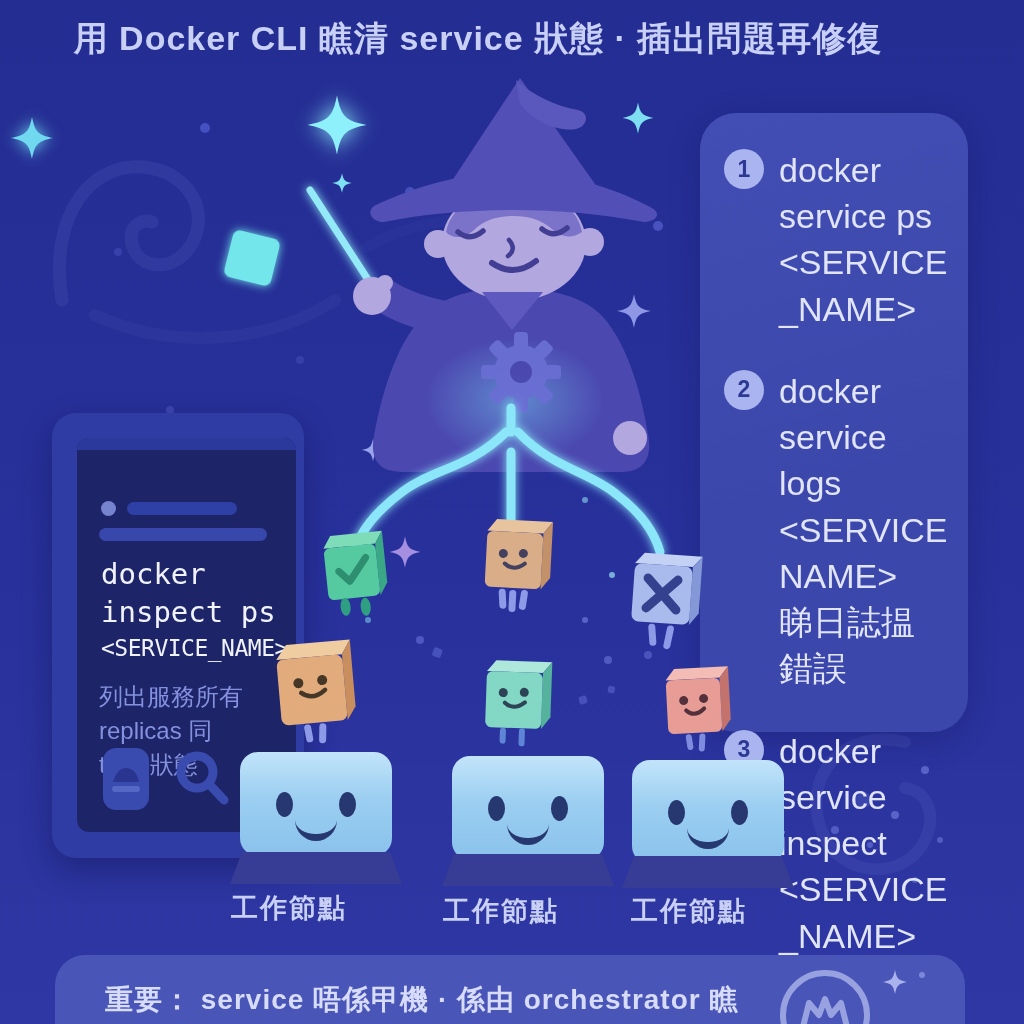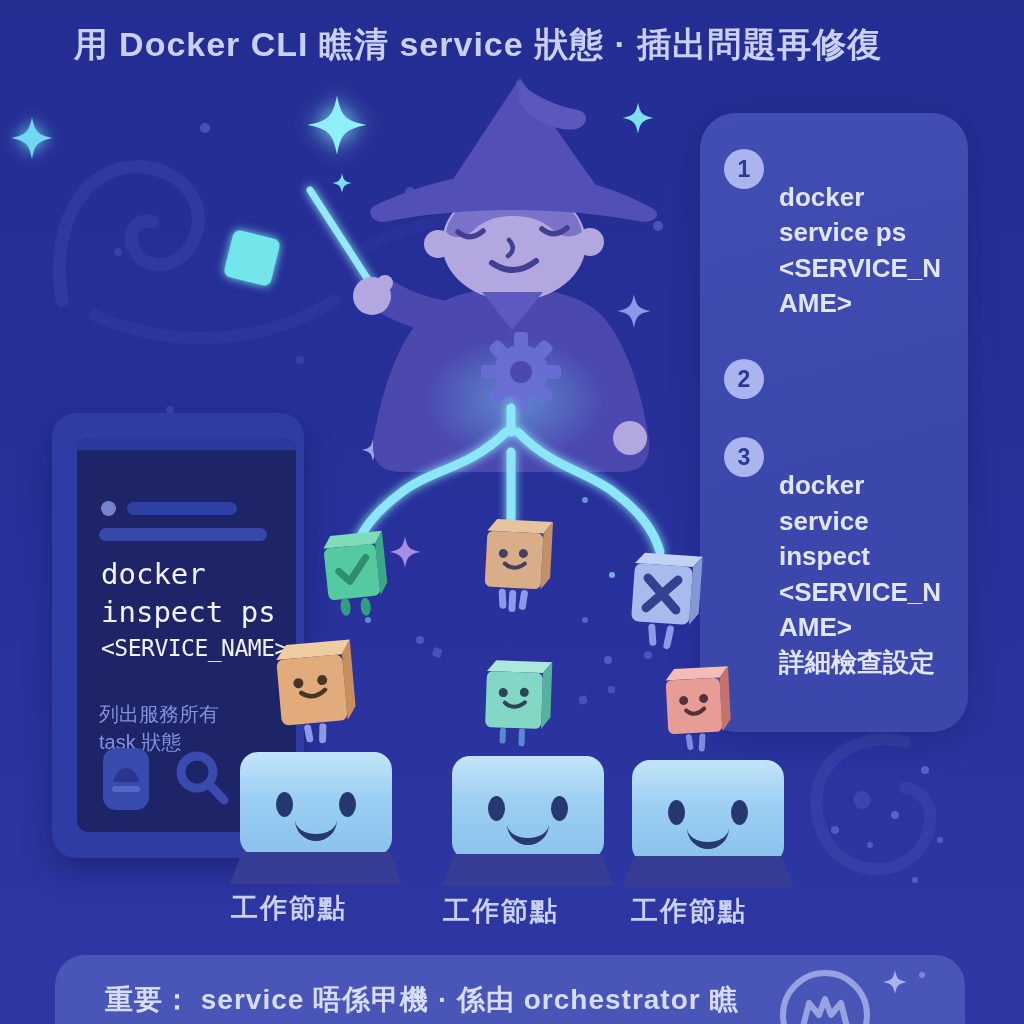--- a/index.html
+++ b/index.html
@@ -5,56 +5,56 @@
   html,body{margin:0;padding:0;background:#1a2070;}
   #canvas{
     position:relative;width:1024px;height:1024px;overflow:hidden;
     font-family:"Liberation Sans",sans-serif;
     background:linear-gradient(180deg,var(--bg-top,#242d92) 0%,var(--bg-mid,#28319b) 55%,var(--bg-bottom,#2e37a3) 100%);
   }
   .layer{position:absolute;left:0;top:0;width:1024px;height:1024px;pointer-events:none;}
   
   #title{
     position:absolute;top:16px;left:0;width:956px;text-align:center;z-index:2;
-    font-size:34px;font-weight:700;color:var(--text-light,#c9d0f6);letter-spacing:1px;margin-top:6px;
+    font-size:34px;font-weight:700;color:var(--text-light,#c9d0f6);letter-spacing:1px;
   }
   
   #steps{
     position:absolute;left:700px;top:113px;width:268px;height:619px;z-index:2;
     background:linear-gradient(165deg,#434eb4 0%,var(--panel-blue,#3c47ab) 60%);
     border-radius:36px;box-sizing:border-box;padding:34px 20px 20px 24px;
     display:flex;flex-direction:column;gap:36px;
     box-shadow:0 8px 30px rgba(10,14,70,.25);
   }
   .step{display:flex;gap:15px;}
   .badge{
     flex:0 0 auto;width:40px;height:40px;border-radius:50%;margin-top:2px;
     background:var(--badge-bg,#aab5f0);color:var(--badge-text,#2c3993);
     font-size:23px;font-weight:700;display:flex;align-items:center;justify-content:center;
   }
-  .step-text{width:196px;font-size:26px;line-height:1.36;color:var(--text-panel,#e0e5fc);font-weight:700;overflow-wrap:anywhere;margin-top:33px;}
+  .step-text{width:196px;font-size:34px;line-height:1.36;color:var(--text-panel,#e0e5fc);font-weight:400;overflow-wrap:anywhere;}
   .step-text .note{display:block;}
   
   #terminal{
     position:absolute;left:52px;top:413px;width:252px;height:445px;z-index:2;
     background:var(--terminal-frame,#2f3ca3);border-radius:24px;
     box-shadow:0 12px 30px rgba(8,12,60,.35);
   }
   #terminal .screen{
     position:absolute;left:25px;top:25px;right:8px;bottom:26px;
     background:var(--terminal-screen,#1d2468);border-radius:12px;overflow:hidden;
   }
   #terminal .screen .topstrip{position:absolute;left:0;top:0;right:0;height:12px;background:#2b389c;}
   .chrome-dot{position:absolute;left:24px;top:63px;width:15px;height:15px;border-radius:50%;background:#8694e2;opacity:.85;}
   .chrome-line1{position:absolute;left:50px;top:64px;width:110px;height:13px;border-radius:7px;background:#2e3fa6;}
   .chrome-line2{position:absolute;left:22px;top:90px;width:168px;height:13px;border-radius:7px;background:#3847ab;}
   .code{position:absolute;left:24px;top:118px;font-family:"DejaVu Sans Mono",monospace;color:#f0f3fd;}
   .code .c1,.code .c2{font-size:29px;line-height:1.3;}
   .code .c3{font-size:23px;line-height:1.5;letter-spacing:-.5px;}
-  .tnote{position:absolute;left:22px;top:242px;font-size:20px;line-height:1.42;color:var(--text-muted,#8391de);font-weight:500;margin-top:20px;}
+  .tnote{position:absolute;left:22px;top:242px;font-size:24px;line-height:1.42;color:var(--text-muted,#8391de);font-weight:500;}
   .ticons{position:absolute;left:20px;bottom:14px;}
   
   .node{
     position:absolute;width:152px;height:104px;border-radius:18px;z-index:2;
     background:linear-gradient(180deg,#c2e4fa 0%,var(--node-blue,#9bcef1) 45%,#8ac2ec 100%);
   }
   .node .eye{position:absolute;top:40px;width:17px;height:25px;border-radius:50%;background:var(--face-dark,#27376f);}
   .node .eye.l{left:36px;} .node .eye.r{right:36px;}
   .node .smile{position:absolute;left:50%;top:60px;transform:translateX(-50%);width:42px;height:22px;
     border-bottom:7px solid var(--face-dark,#27376f);border-radius:0 0 22px 22px;}
@@ -129,20 +129,21 @@
       <div class="chrome-dot"></div>
       <div class="chrome-line1"></div>
       <div class="chrome-line2"></div>
       <div class="code">
         <div class="c1">docker</div>
         <div class="c2">inspect ps</div>
         <div class="c3">&lt;SERVICE_NAME&gt;</div>
       </div>
       <div class="tnote">
         <div>列出服務所有</div>
+        <div>replicas 同</div>
         <div>task 狀態</div>
       </div>
       <svg class="ticons" width="150" height="72" viewBox="0 0 150 72">
         <g>
           <rect x="6" y="2" width="46" height="62" rx="13" fill="#3a4bb0"></rect>
           <path d="M 16,36 q 4,-14 13,-14 q 10,0 13,14 z" fill="#2a3590"></path>
           <rect x="15" y="40" width="28" height="6" rx="3" fill="#5767c6"></rect>
         </g>
         <g fill="none" stroke="#3a4bb0" stroke-width="9" stroke-linecap="round">
           <circle cx="100" cy="26" r="16"></circle>
@@ -154,20 +155,24 @@
 
   <div id="steps">
     <div class="step">
       <div class="badge">1</div>
       <div class="step-text">
         <span>docker service ps &lt;SERVICE_NAME&gt;</span>
       </div>
     </div>
     <div class="step">
       <div class="badge">2</div>
+      <div class="step-text">
+        <span>docker service logs &lt;SERVICE NAME&gt;</span>
+        <span class="note">睇日誌揾錯誤</span>
+      </div>
     </div>
     <div class="step">
       <div class="badge">3</div>
       <div class="step-text">
         <span>docker service inspect &lt;SERVICE_NAME&gt;</span>
         <span class="note">詳細檢查設定</span>
       </div>
     </div>
   </div>
 

